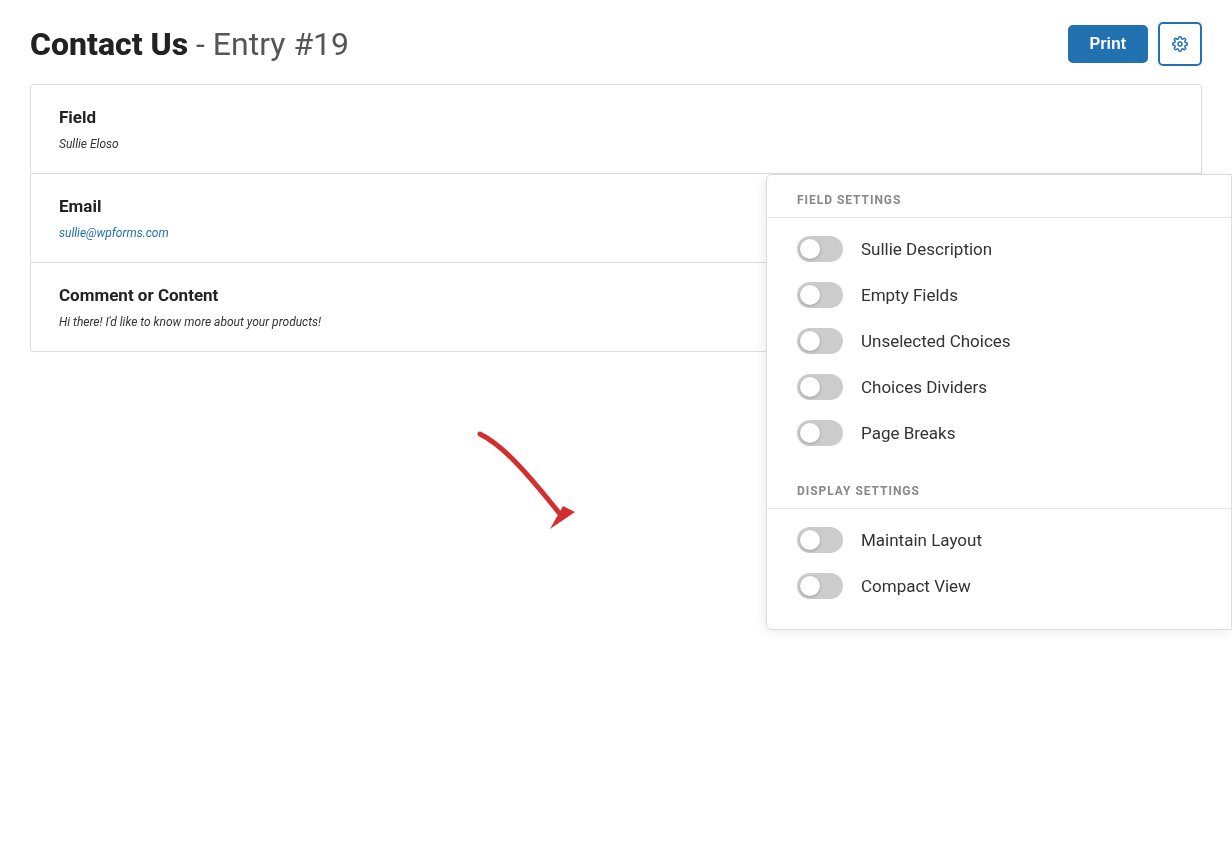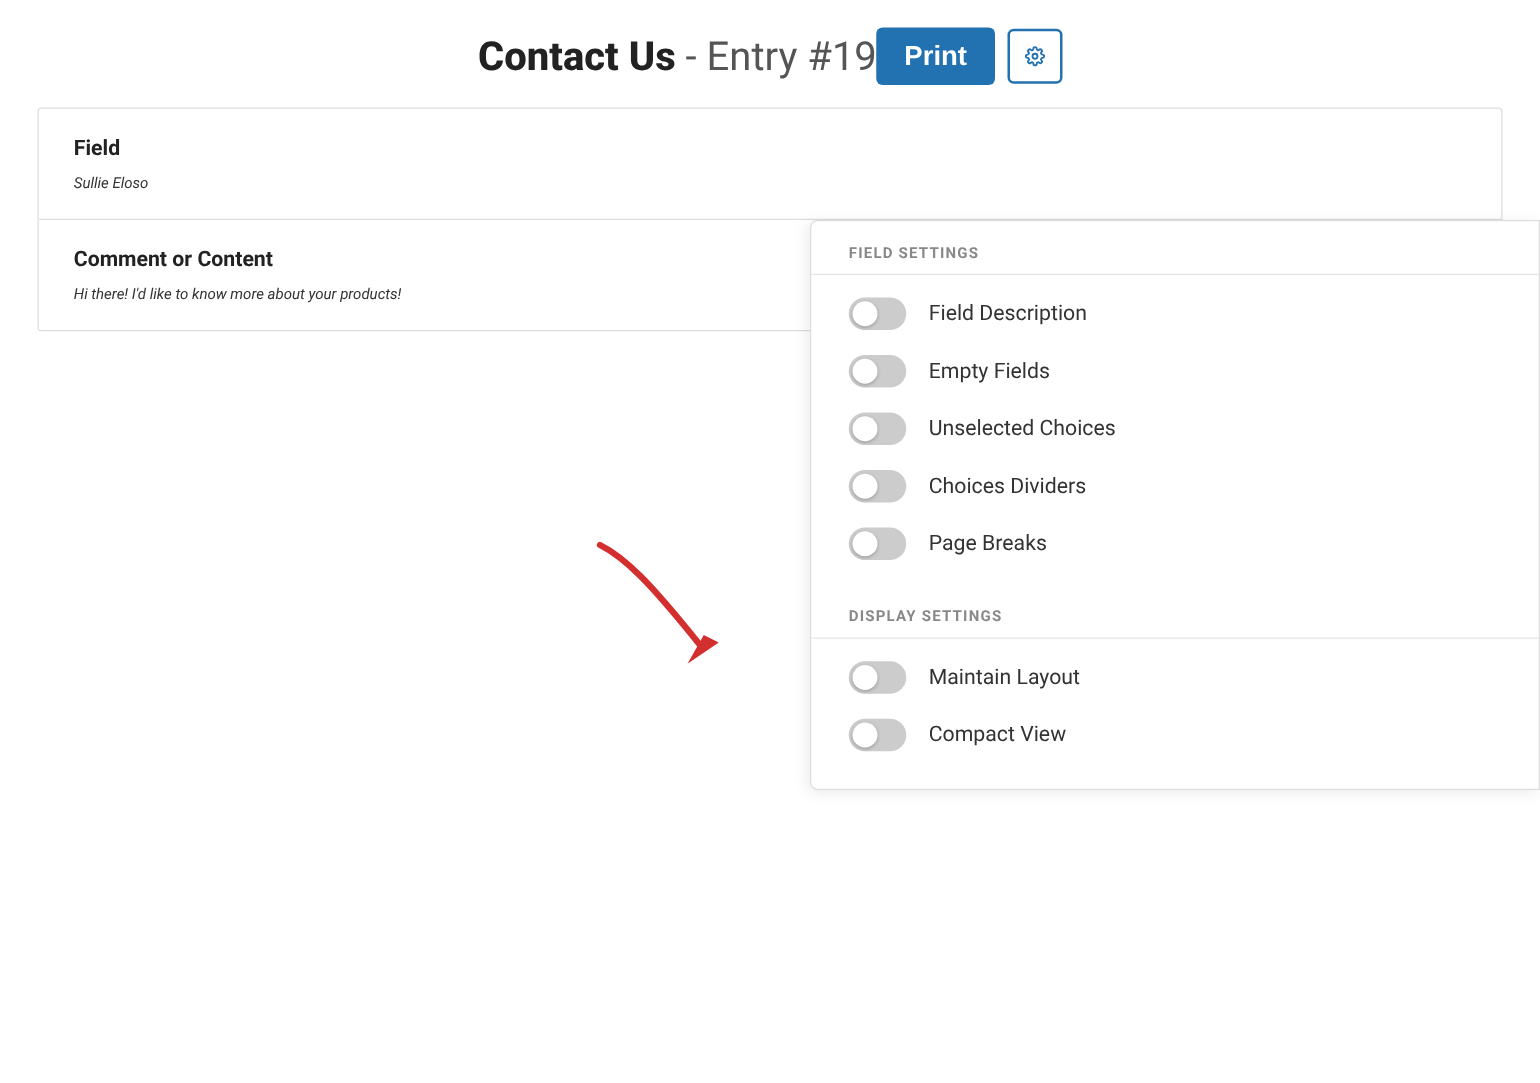--- a/index.html
+++ b/index.html
@@ -10,21 +10,21 @@
       width: 1232px;
       min-height: 866px;
       position: relative;
       overflow: hidden;
     }
 
     
     .header {
       display: flex;
       align-items: center;
-      justify-content: center;
+      justify-content: space-between;
       padding: 22px 30px 18px 30px;
     }
     .header-title {
       font-size: 32px;
       color: #222;
     }
     .header-title strong {
       font-weight: 800;
     }
     .header-title span {
@@ -35,21 +35,21 @@
       display: flex;
       gap: 10px;
       align-items: center;
     }
     .btn-print {
       background: #2271b1;
       color: #fff;
       border: none;
       border-radius: 5px;
       padding: 10px 22px;
-      font-size: 22px;
+      font-size: 16px;
       font-weight: 600;
       cursor: pointer;
     }
     .btn-gear {
       background: #fff;
       color: #2271b1;
       border: 2px solid #2271b1;
       border-radius: 5px;
       padding: 8px 12px;
       font-size: 18px;
@@ -109,21 +109,21 @@
     .arrow-svg {
       width: 220px;
       height: 120px;
     }
 
     
     .settings-panel {
       position: absolute;
       right: 0;
       top: 90px;
-      width: 584px;
+      width: 466px;
       background: #fff;
       border: 1px solid #ddd;
       border-radius: 6px 0 0 6px;
       box-shadow: -2px 2px 12px rgba(0,0,0,0.08);
       padding-bottom: 20px;
       z-index: 5;
     }
     .settings-section-label {
       font-size: 12px;
       font-weight: 700;
@@ -210,20 +210,26 @@
 </div>
 
 <div class="main">
 
   <div class="entries">
     <div class="entry-row">
       <div class="entry-label">Field</div>
       <div class="entry-value">Sullie Eloso</div>
     </div>
     <div class="entry-row">
+      <div class="entry-label">Email</div>
+      <div class="entry-value">
+        <a href="#">sullie@wpforms.com</a>
+      </div>
+    </div>
+    <div class="entry-row">
       <div class="entry-label">Comment or Content</div>
       <div class="entry-value">Hi there! I'd like to know more about your products!</div>
     </div>
   </div>
 
   <div class="arrow-container">
     <svg class="arrow-svg" viewBox="0 0 220 120" fill="none" xmlns="http://www.w3.org/2000/svg">
       <path d="M60 10 C80 20, 100 40, 140 90" stroke="#d32f2f" stroke-width="5" stroke-linecap="round" fill="none"></path>
 
       <polygon points="130,105 155,88 143,82" fill="#d32f2f"></polygon>
@@ -233,21 +239,21 @@
   <div class="settings-panel">
     <div class="settings-section-label">FIELD SETTINGS</div>
     <hr class="settings-divider">
 
     <div class="settings-item">
       <label class="toggle">
         <input type="checkbox" style="">
         <div class="toggle-track off"></div>
         <div class="toggle-thumb off"></div>
       </label>
-      <span class="settings-item-label">Field Description</span>
+      <span class="settings-item-label">Sullie Description</span>
     </div>
 
     <div class="settings-item">
       <label class="toggle">
         <input type="checkbox" style="">
         <div class="toggle-track off"></div>
         <div class="toggle-thumb off"></div>
       </label>
       <span class="settings-item-label">Empty Fields</span>
     </div>

